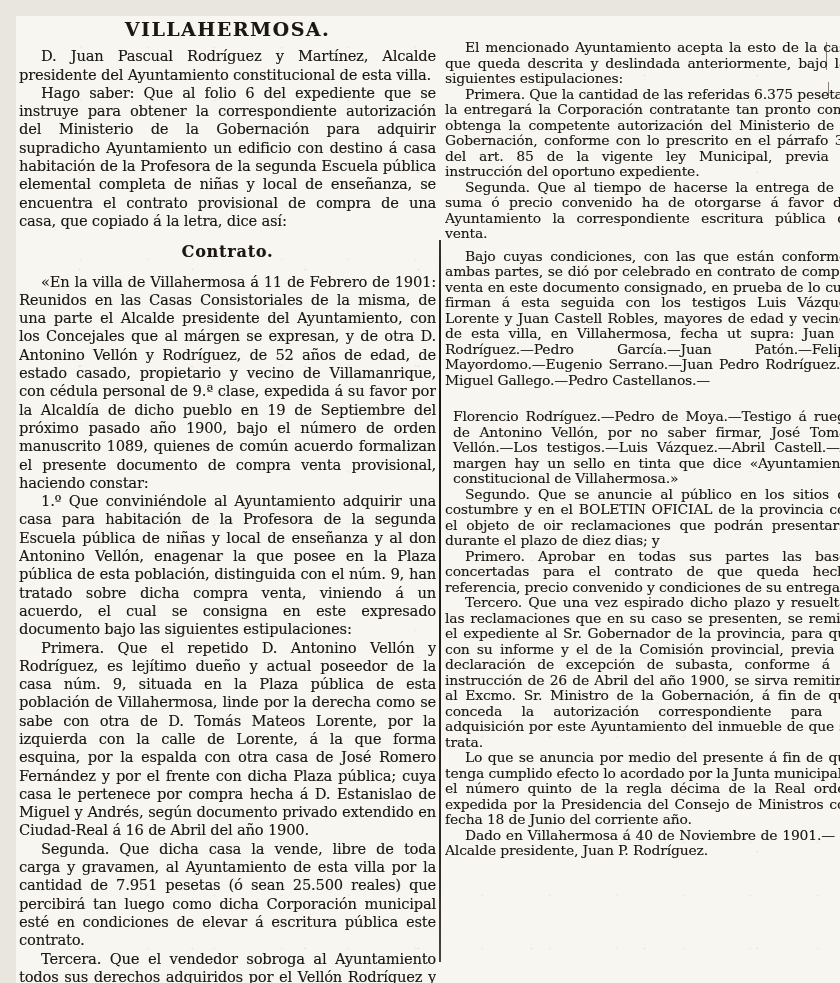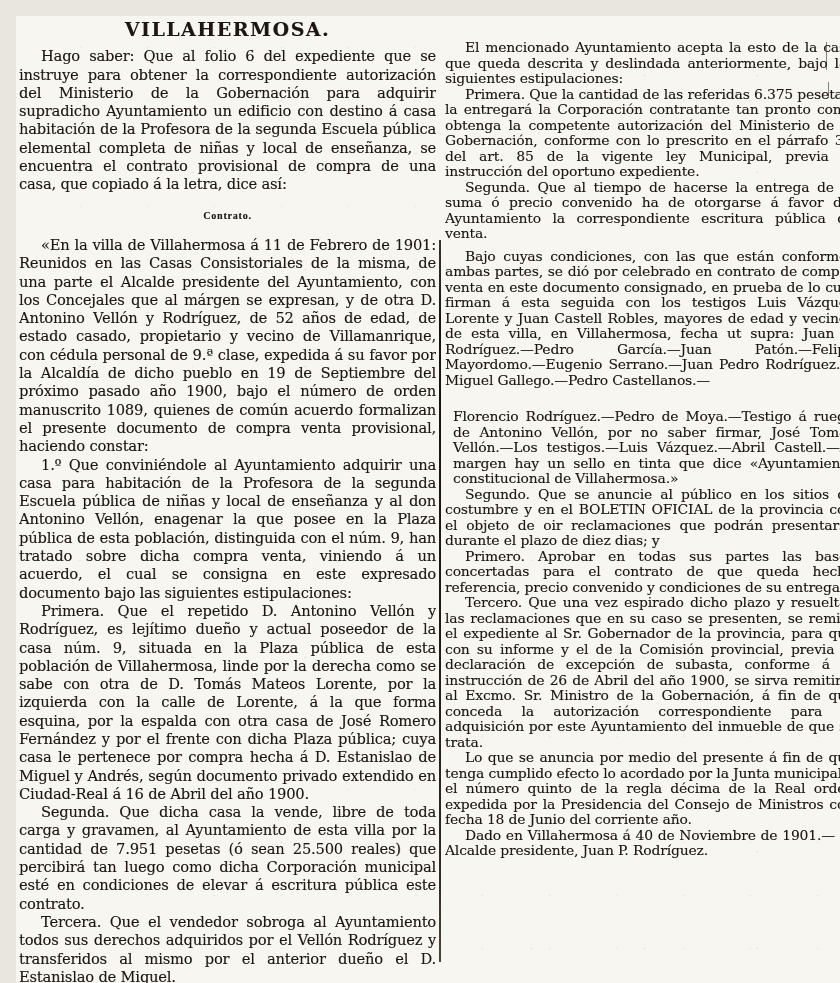--- a/index.html
+++ b/index.html
@@ -47,26 +47,25 @@
     letter-spacing: -0.1px;
   }
   .page-title {
     font-size: 19px;
     font-weight: bold;
     letter-spacing: 1.5px;
     text-align: center;
     margin: 4px 0 9px 0;
   }
   .section-heading {
-    font-size: 10px;
+    font-size: 16px;
     font-weight: bold;
     letter-spacing: 0.8px;
     text-align: center;
     margin: 13px 0 11px 0;
-    font-family: Liberation Serif, serif;
   }
   p.para {
     margin: 0;
     text-indent: 22px;
   }
   .col-right p.para { text-indent: 20px; }
   p.para.no-indent { text-indent: 0; }
   p.para.gap-top { margin-top: 7px; }
   p.para.gap-top-lg { margin-top: 21px; margin-left: 8px; }
   .column-rule {
@@ -85,20 +84,21 @@
   .edge-mark.m2 { left: 812px; top: 66px;  width: 1px; height: 16px; }
 </style>
 </head>
 <body>
 
 <div class="page">
 
   <div class="col col-left">
     <div class="page-title">VILLAHERMOSA.</div>
 
+    <p class="para">D. Juan Pascual Rodríguez y Martínez, Alcalde presidente del Ayuntamiento constitucional de esta villa.</p>
     <p class="para">Hago saber: Que al folio 6 del expediente que se instruye para obtener la correspondiente autorización del Ministerio de la Gobernación para adquirir supradicho Ayuntamiento un edificio con destino á casa habitación de la Profesora de la segunda Escuela pública elemental completa de niñas y local de enseñanza, se encuentra el contrato provisional de compra de una casa, que copiado á la letra, dice así:</p>
 
     <div class="section-heading">Contrato.</div>
 
     <p class="para">«En la villa de Villahermosa á 11 de Febrero de 1901: Reunidos en las Casas Consistoriales de la misma, de una parte el Alcalde presidente del Ayuntamiento, con los Concejales que al márgen se expresan, y de otra D. Antonino Vellón y Rodríguez, de 52 años de edad, de estado casado, propietario y vecino de Villamanrique, con cédula personal de 9.ª clase, expedida á su favor por la Alcaldía de dicho pueblo en 19 de Septiembre del próximo pasado año 1900, bajo el número de orden manuscrito 1089, quienes de común acuerdo formalizan el presente documento de compra venta provisional, haciendo constar:</p>
     <p class="para">1.º  Que conviniéndole al Ayuntamiento adquirir una casa para habitación de la Profesora de la segunda Escuela pública de niñas y local de enseñanza y al don Antonino Vellón, enagenar la que posee en la Plaza pública de esta población, distinguida con el núm. 9, han tratado sobre dicha compra venta, viniendo á un acuerdo, el cual se consigna en este expresado documento bajo las siguientes estipulaciones:</p>
     <p class="para">Primera.  Que el repetido D. Antonino Vellón y Rodríguez, es lejítimo dueño y actual poseedor de la casa núm. 9, situada en la Plaza pública de esta población de Villahermosa, linde por la derecha como se sabe con otra de D. Tomás Mateos Lorente, por la izquierda con la calle de Lorente, á la que forma esquina, por la espalda con otra casa de José Romero Fernández y por el frente con dicha Plaza pública; cuya casa le pertenece por compra hecha á D. Estanislao de Miguel y Andrés, según documento privado extendido en Ciudad-Real á 16 de Abril del año 1900.</p>
     <p class="para">Segunda.  Que dicha casa la vende, libre de toda carga y gravamen, al Ayuntamiento de esta villa por la cantidad de 7.951 pesetas (ó sean 25.500 reales) que percibirá tan luego como dicha Corporación municipal esté en condiciones de elevar á escritura pública este contrato.</p>
     <p class="para">Tercera.  Que el vendedor sobroga al Ayuntamiento todos sus derechos adquiridos por el Vellón Rodríguez y transferidos al mismo por el anterior dueño el D. Estanislao de Miguel.</p>
   </div>

